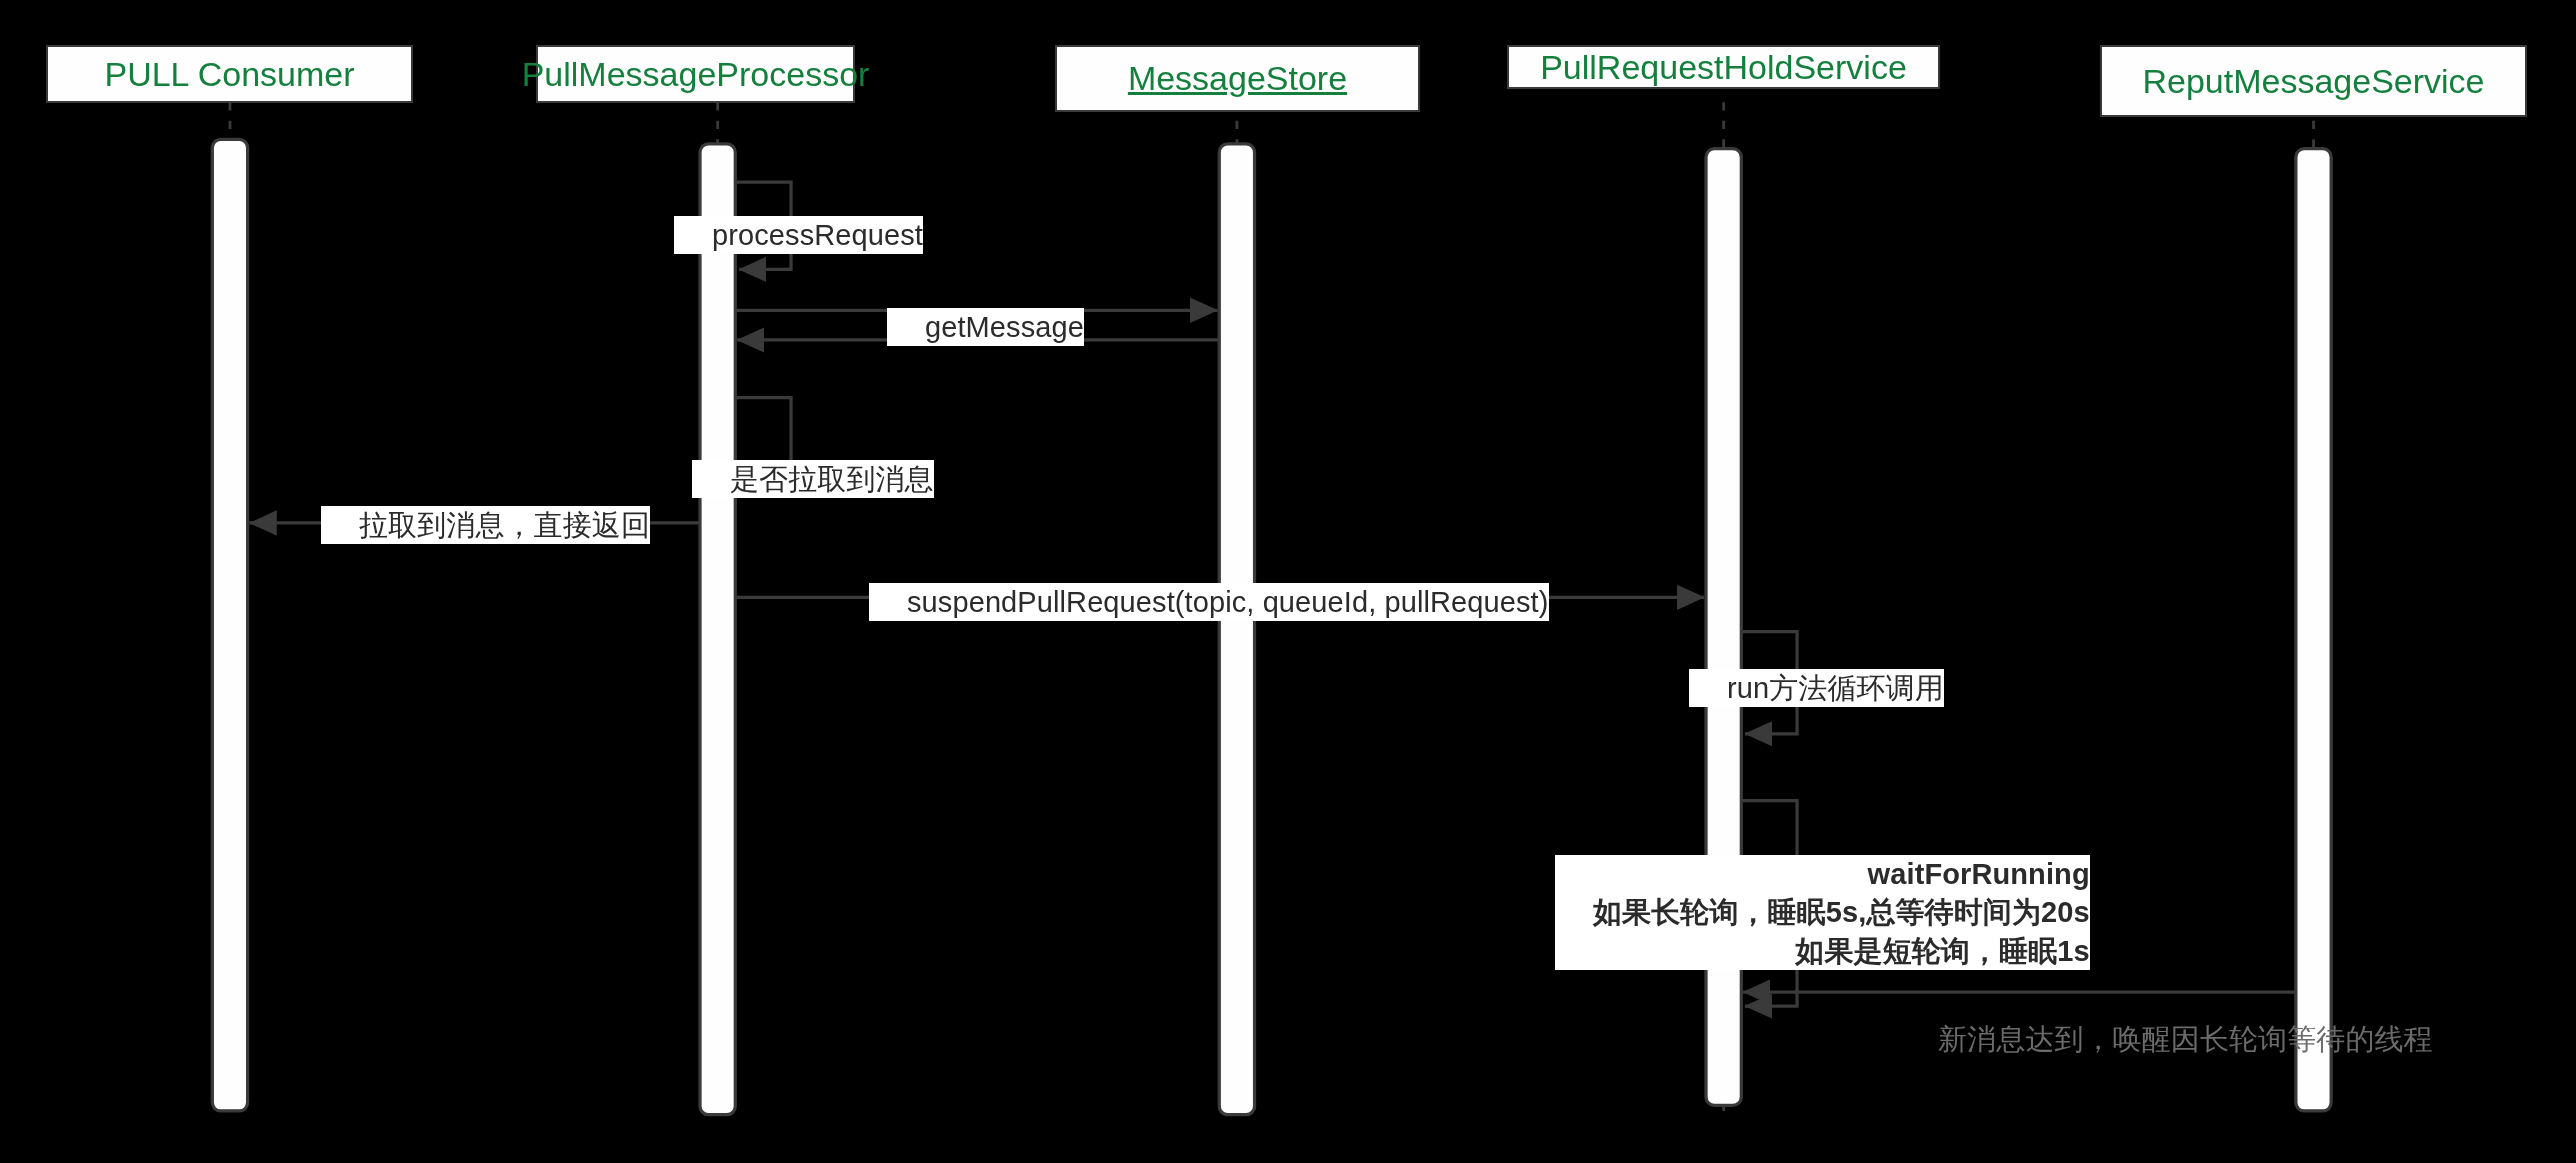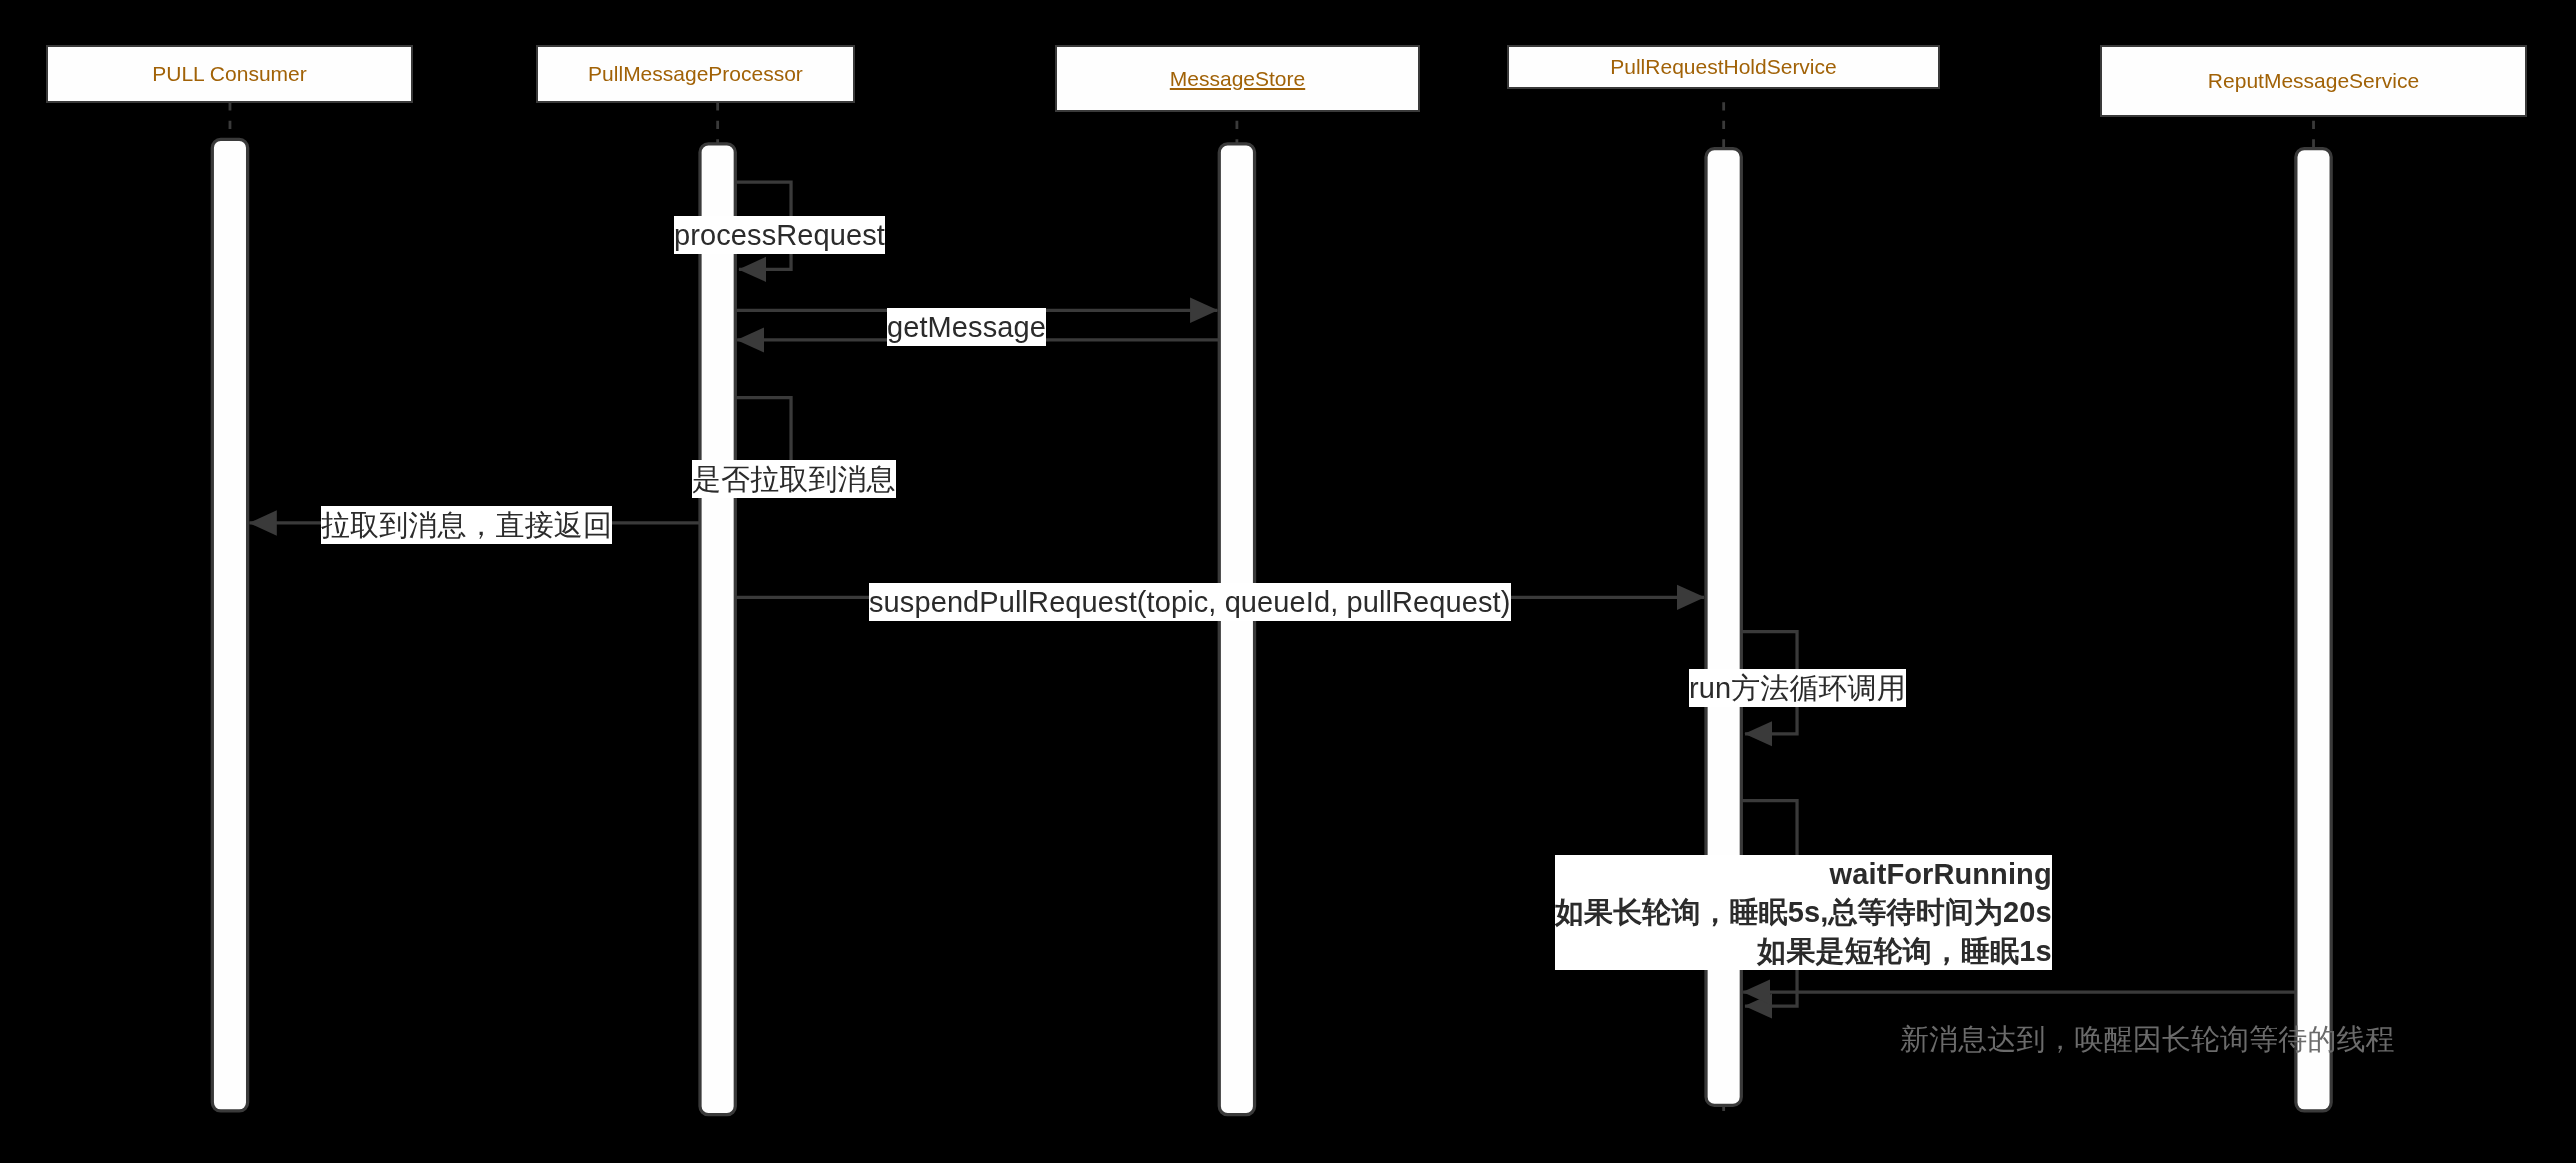--- a/index.html
+++ b/index.html
@@ -1,24 +1,24 @@
 <!DOCTYPE html>
 <html style="font-size:15px"><head>
 <meta charset="utf-8">
 <style>
   html,body{margin:0;padding:0;background:#000;}
   body{font-family:"Liberation Sans","DejaVu Sans",sans-serif;}
   #stage{position:relative;width:2576px;height:1163px;background:#000;overflow:hidden;}
   #diagram{position:absolute;inset:0;}
   .lbl{position:absolute;white-space:pre;color:#2b2b2b;background:#fff;
-       font-size:29px;line-height:1.32;letter-spacing:0.1px;}
+       font-size:29px;line-height:1.32;letter-spacing:0.1px;padding-left:38px;}
   .lbl.plain{background:transparent;color:#6b6b6b;text-align:center;}
   .lbl.multi{text-align:right;font-weight:bold;}
   .hdr{position:absolute;display:flex;align-items:center;justify-content:center;
-       background:#fefefe;border:2.8px solid #3a3a3a;color:#a16207;font-size:21px;
+       background:#fefefe;border:2.8px solid #3a3a3a;color:#15803d;font-size:34px;
        box-sizing:border-box;}
 </style>
 </head>
 <body>
 
 <div id="stage">
   <svg id="diagram" viewBox="0 0 2772 1252" width="2576" height="1163">
     <defs>
       <marker id="arrowSolid" markerWidth="9" markerHeight="9" refX="8.4" refY="4.5" orient="auto" markerUnits="strokeWidth">
         <path d="M0,0.6 L8.6,4.5 L0,8.4 z" fill="#3a3a3a"></path>

